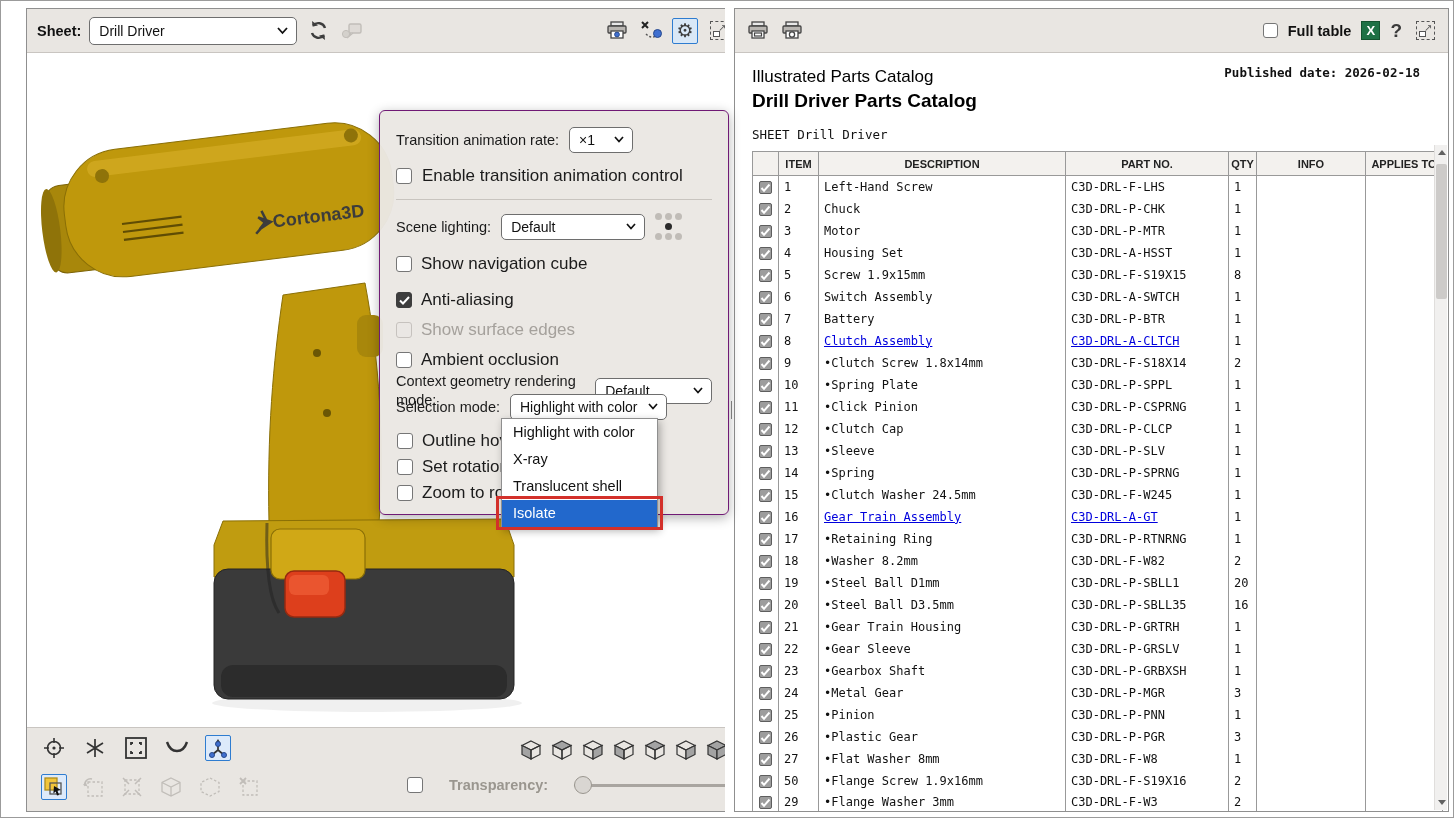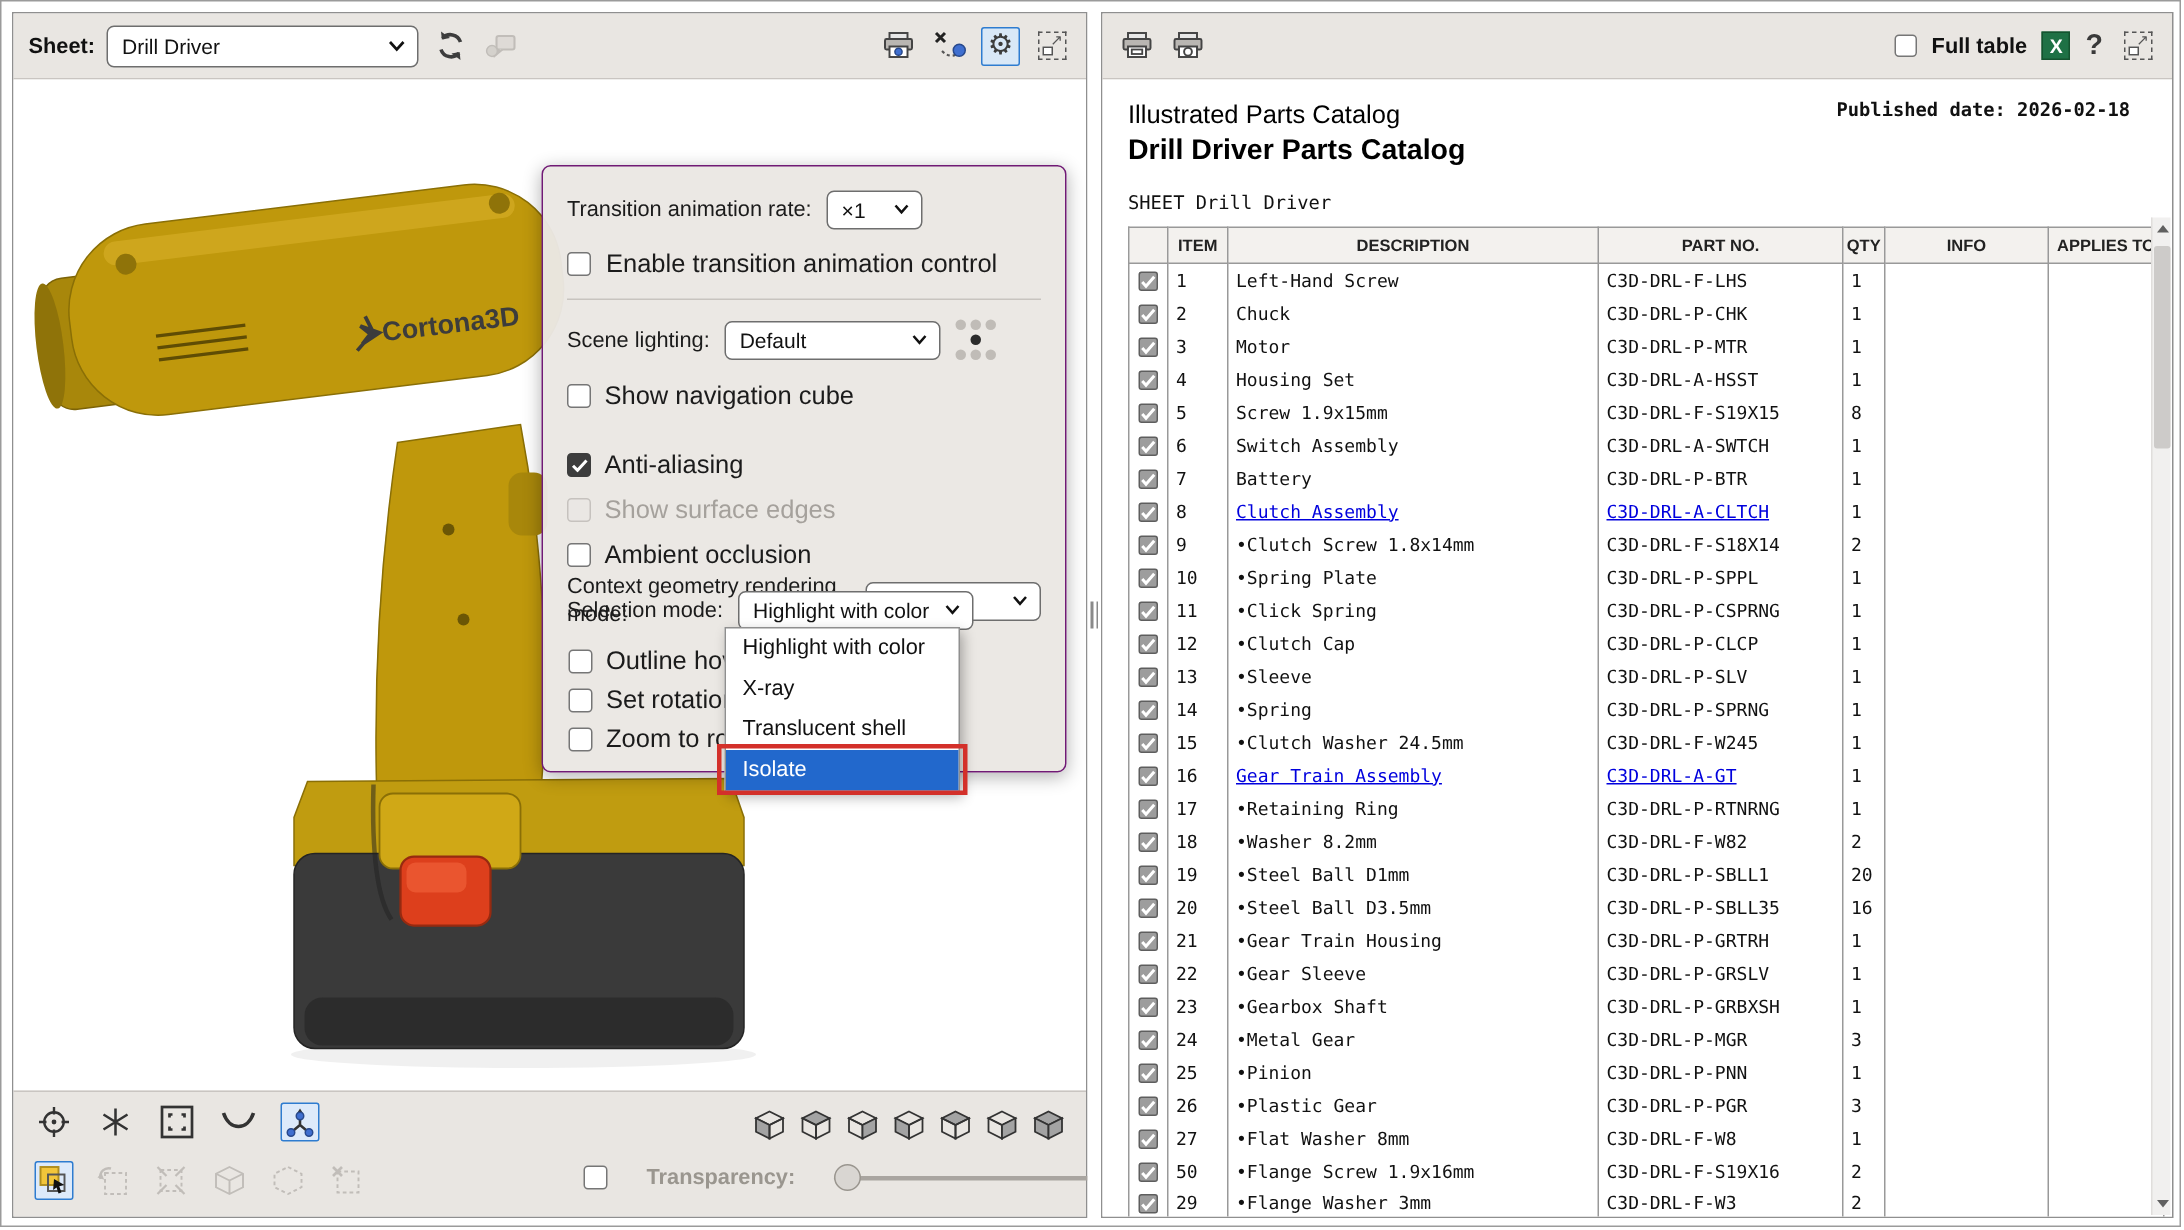--- a/index.html
+++ b/index.html
@@ -1,21 +1,21 @@
 <!DOCTYPE html>
 <html><head>
 <meta charset="utf-8">
 <style>
   * { box-sizing: border-box; margin:0; padding:0; }
   html,body { width:1456px; height:820px; font-family:"Liberation Sans", sans-serif; background:#fff; }
   #window { position:relative; width:1454px; height:818px; border:1px solid #9b9b9b; background:#fff; overflow:hidden; }
 
   
   .panel { position:absolute; top:7px; height:804px; border:1px solid #8f8f8f; background:#fff; }
-  #left-panel  { left:7px;  width:717px; }
+  #left-panel  { left:25px;  width:717px; }
   #right-panel { left:733px; width:715px; }
   .pt-bar { position:absolute; left:0; right:0; top:0; height:44px; background:#e9e6e2; border-bottom:1px solid #c9c5c1; display:flex; align-items:center; padding:0 10px; }
 
   
   .sheet-label { font-weight:bold; font-size:14.5px; color:#111; margin-right:8px; }
   .selectbox { position:relative; background:#fff; border:1px solid #6e6e6e; border-radius:5px; height:28px; display:flex; align-items:center; padding:0 26px 0 9px; font-size:14px; color:#111; cursor:default; }
   .selectbox .chev { position:absolute; right:8px; top:50%; margin-top:-4px; }
   .tb-icon { width:26px; height:26px; display:flex; align-items:center; justify-content:center; margin-left:8px; }
   .tb-icon.active { background:#d9e8f7; border:1.5px solid #2e7cd0; border-radius:2px; }
   .gear-glyph { font-size:19px; color:#3d3d3d; line-height:1; }
@@ -215,21 +215,21 @@
               <i></i>
               <i></i>
               <i style="visibility:hidden"></i>
               <i class="on"></i>
               <i style="visibility:hidden"></i>
               <i></i>
               <i></i>
               <i></i>
           </span>
         </div>
-        <div class="cbrow" style="margin-bottom:26px;">
+        <div class="cbrow" style="margin-bottom:16px;">
           <span class="cb"></span>
           <span>Show navigation cube</span>
         </div>
         <div class="cbrow" style="margin-bottom:10px;">
           <span class="cb checked">
               <svg width="11" height="9" viewBox="0 0 11 9">
                 <path d="M1 4.5 L4 7.5 L10 1" stroke="#fff" stroke-width="2" fill="none"></path>
               </svg>
             </span>
           <span>Anti-aliasing</span>
@@ -591,21 +591,21 @@
               <td><span class="">C3D-DRL-P-SPPL</span></td>
               <td>1</td>
               <td></td>
               <td></td>
             </tr>
             <tr>
               <td class="c-check"><span class="tcb"><svg width="11" height="10" viewBox="0 0 11 10" style="display:block;margin:1px auto 0;">
                     <path d="M1.5 5 L4 7.8 L9.5 1.5" stroke="#fff" stroke-width="2" fill="none"></path>
                   </svg></span></td>
               <td>11</td>
-              <td><span class="">•Click Spring</span></td>
+              <td><span class="">•Click Pinion</span></td>
               <td><span class="">C3D-DRL-P-CSPRNG</span></td>
               <td>1</td>
               <td></td>
               <td></td>
             </tr>
             <tr>
               <td class="c-check"><span class="tcb"><svg width="11" height="10" viewBox="0 0 11 10" style="display:block;margin:1px auto 0;">
                     <path d="M1.5 5 L4 7.8 L9.5 1.5" stroke="#fff" stroke-width="2" fill="none"></path>
                   </svg></span></td>
               <td>12</td>

